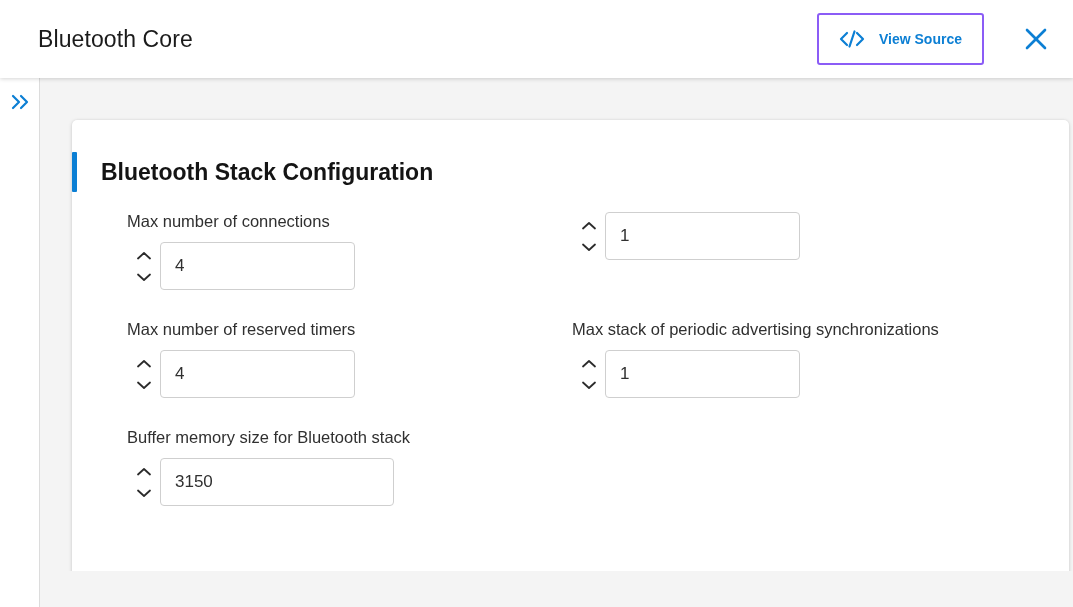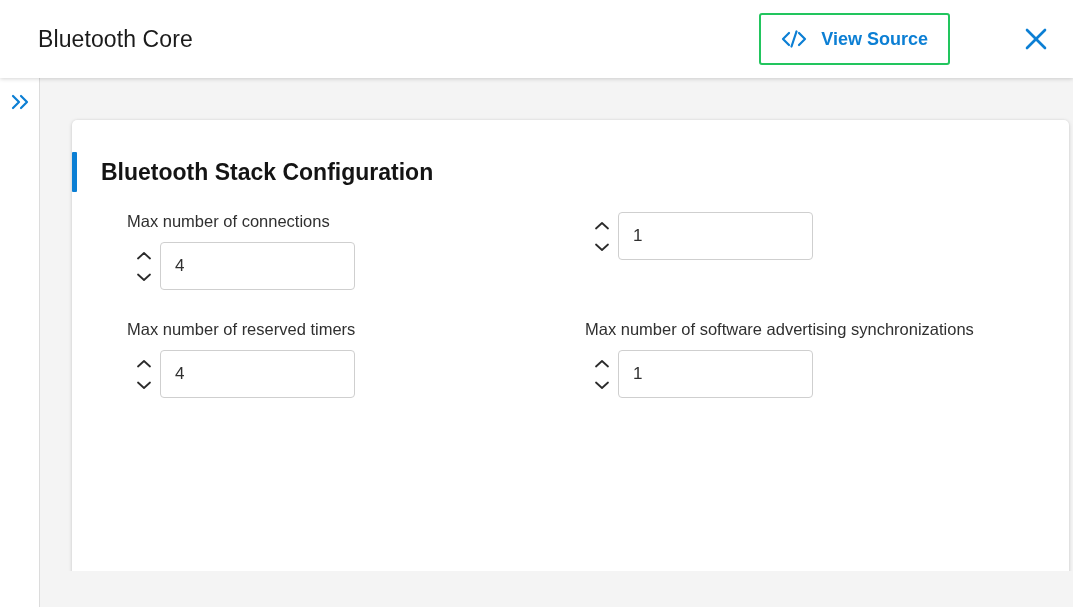--- a/index.html
+++ b/index.html
@@ -26,45 +26,44 @@
     position: absolute;
     left: 0;
     top: 0;
     width: 1073px;
     height: 78px;
     background: #ffffff;
     box-shadow: 0 1px 4px rgba(0,0,0,0.17);
     display: flex;
     align-items: center;
     z-index: 20;
-    gap: 34px;
   }
   .header-title {
     margin-left: 38px;
     font-size: 23px;
     font-weight: 400;
     color: #1b1b1b;
     letter-spacing: 0.1px;
     white-space: nowrap;
   }
   .header-spacer { flex: 1 1 auto; }
 
   .view-source-btn {
     display: flex;
     align-items: center;
     justify-content: center;
     gap: 14px;
     height: 52px;
     padding: 0 20px;
     margin-right: 30px;
     background: #ffffff;
-    border: 2px solid #22c55e;
+    border: 2px solid #8b5cf6;
     border-radius: 3px;
     color: #0c7fd4;
-    font-size: 18px;
+    font-size: 14px;
     font-weight: bold;
     cursor: pointer;
     white-space: nowrap;
   }
   .code-icon {
     display: inline-flex;
     align-items: center;
     justify-content: center;
     width: 26px;
     height: 24px;
@@ -167,21 +166,20 @@
   
   .form-grid {
     position: absolute;
     left: 55px;
     top: 92px;
     width: 930px;
   }
   .form-row {
     display: flex;
     margin-bottom: 30px;
-    gap: 13px;
   }
   .field {
     display: flex;
     flex-direction: column;
   }
   .field.col-left  { width: 445px; }
   .field.col-right { width: 460px; }
 
   .field-label {
     font-size: 16.5px;
@@ -353,21 +351,21 @@
                         <polyline points="2,2.5 8,8 14,2.5"></polyline>
                       </svg>
                     </span>
                   </div>
                 </div>
                 <input class="num-input w-std" type="text" value="4" style="">
               </div>
             </div>
 
             <div class="field col-right">
-              <div class="field-label">Max number of software advertising synchronizations</div>
+              <div class="field-label">Max stack of periodic advertising synchronizations</div>
               <div class="spinner-wrap">
                 <div class="spin-arrows">
                   <div class="spin-btn">
                     <span>
                       <svg class="svg-ico" width="16" height="10" viewBox="0 0 16 10" fill="none" stroke="currentColor" stroke-width="1.8" stroke-linecap="round" stroke-linejoin="round">
                         <polyline points="2,7.5 8,2 14,7.5"></polyline>
                       </svg>
                     </span>
                   </div>
                   <div class="spin-btn">
@@ -376,18 +374,42 @@
                         <polyline points="2,2.5 8,8 14,2.5"></polyline>
                       </svg>
                     </span>
                   </div>
                 </div>
                 <input class="num-input w-std" type="text" value="1" style="">
               </div>
             </div>
           </div>
 
+          <div class="form-row">
+            <div class="field col-left">
+              <div class="field-label">Buffer memory size for Bluetooth stack</div>
+              <div class="spinner-wrap">
+                <div class="spin-arrows">
+                  <div class="spin-btn">
+                    <span>
+                      <svg class="svg-ico" width="16" height="10" viewBox="0 0 16 10" fill="none" stroke="currentColor" stroke-width="1.8" stroke-linecap="round" stroke-linejoin="round">
+                        <polyline points="2,7.5 8,2 14,7.5"></polyline>
+                      </svg>
+                    </span>
+                  </div>
+                  <div class="spin-btn">
+                    <span>
+                      <svg class="svg-ico" width="16" height="10" viewBox="0 0 16 10" fill="none" stroke="currentColor" stroke-width="1.8" stroke-linecap="round" stroke-linejoin="round">
+                        <polyline points="2,2.5 8,8 14,2.5"></polyline>
+                      </svg>
+                    </span>
+                  </div>
+                </div>
+                <input class="num-input w-wide" type="text" value="3150" style="">
+              </div>
+            </div>
+          </div>
 
         </div>
       </div>
     </div>
   </div>
 </div>
 
 </body></html>

